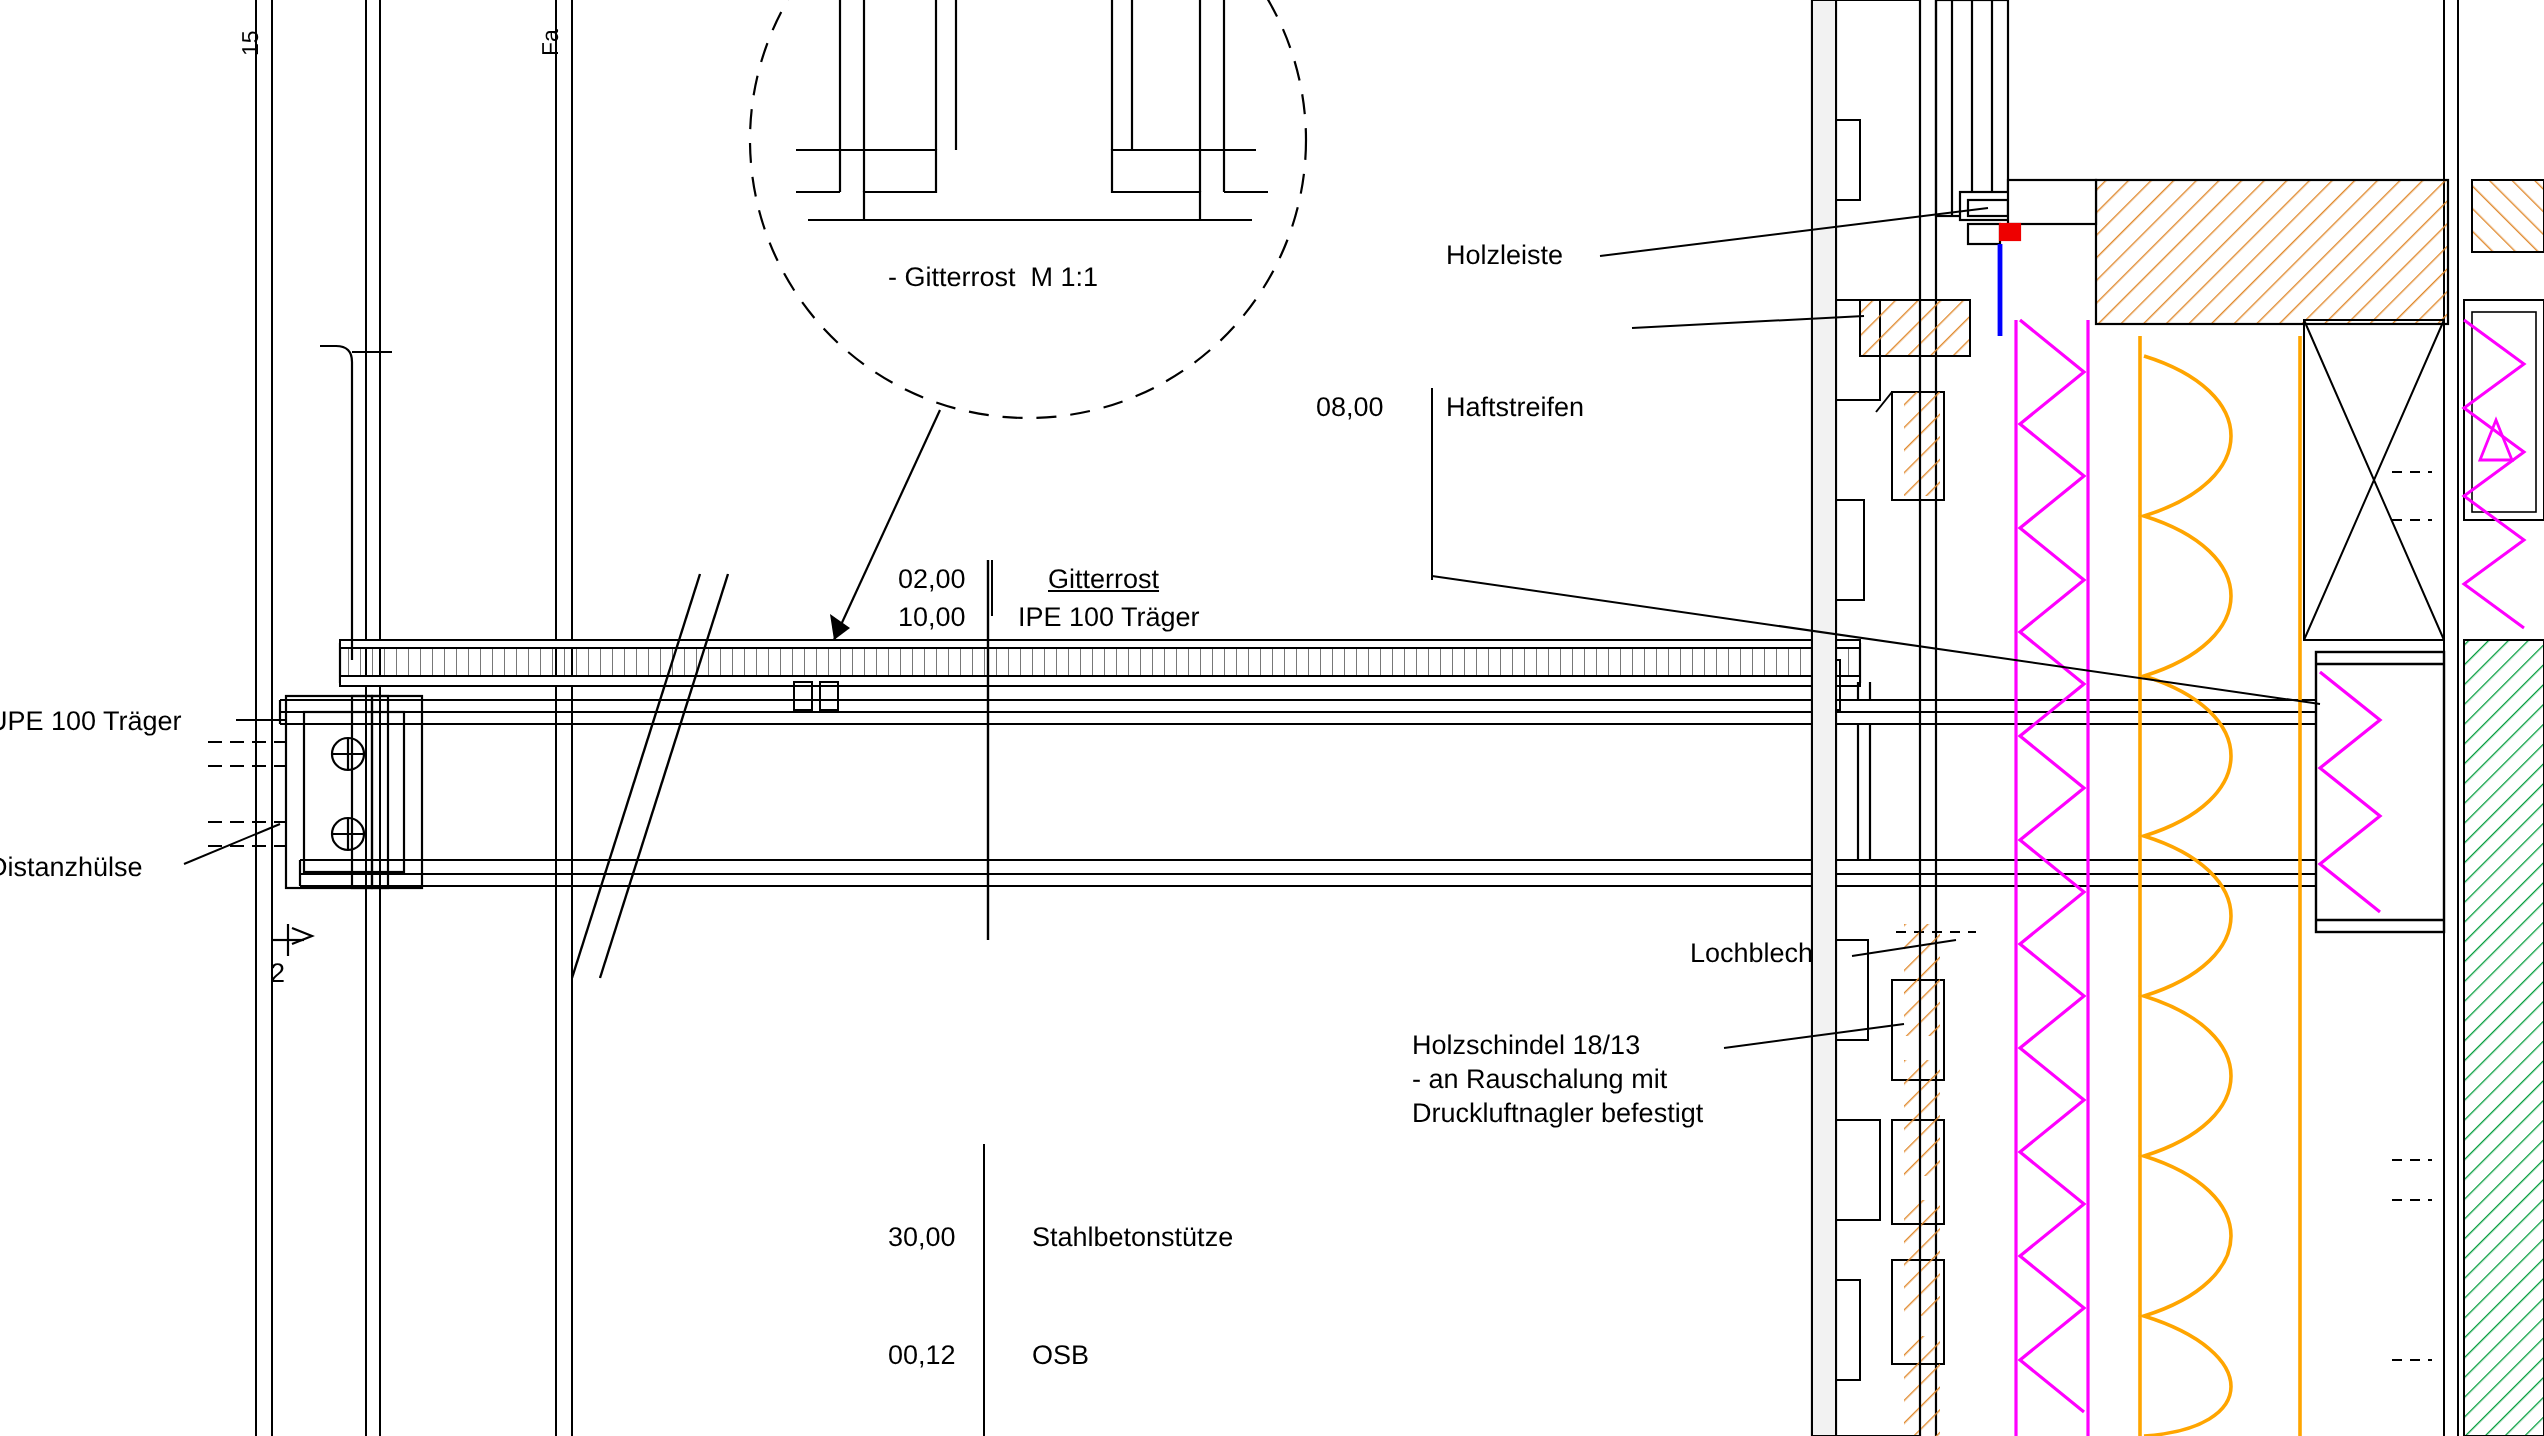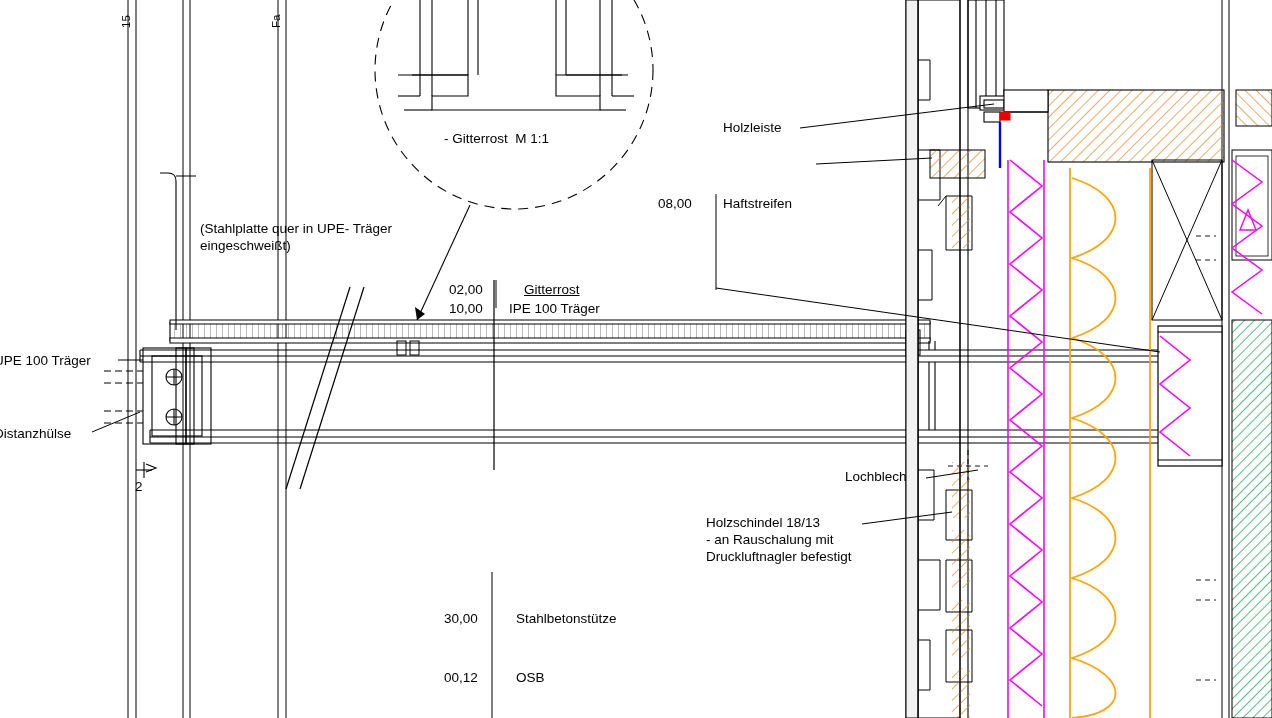--- a/index.html
+++ b/index.html
@@ -276,22 +276,20 @@
       <path d="M926 478 L978 470"></path>
       <path d="M862 524 L952 512"></path>
     </g>
   </svg>
 
   <div class="lbl vert" style="left:118px; top:28px;">15</div>
   <div class="lbl vert" style="left:268px; top:28px;">Fa</div>
 
   <div class="lbl" style="left:444px; top:130px;">- Gitterrost  M 1:1</div>
 
-  <div class="lbl" style="left:200px; top:220px;">(Stahlplatte quer in UPE- Träger
-eingeschweißt)</div>
   <div class="lbl" style="left:-6px; top:352px;">UPE 100 Träger</div>
   <div class="lbl" style="left:-6px; top:425px;">Distanzhülse</div>
   <div class="lbl" style="left:135px; top:478px;">2</div>
 
   <div class="num" style="left:449px; top:282px;">02,00</div>
   <div class="num" style="left:524px; top:282px;text-decoration:underline;">Gitterrost</div>
   <div class="num" style="left:449px; top:301px;">10,00</div>
   <div class="num" style="left:509px; top:301px;">IPE 100 Träger</div>
 
   <div class="lbl" style="left:723px; top:119px;">Holzleiste</div>

